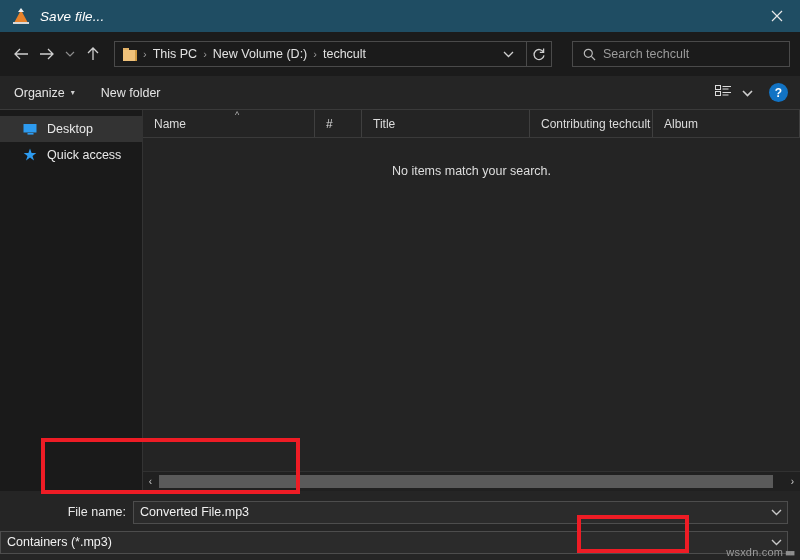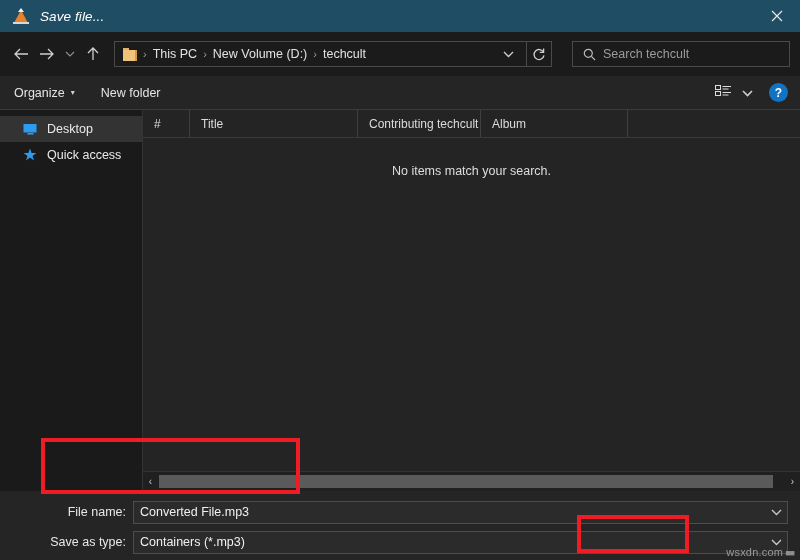--- a/index.html
+++ b/index.html
@@ -582,20 +582,24 @@
           <svg width="14" height="14" viewBox="0 0 14 14">
             <path d="M7 0.6 L8.6 5.1 L13.3 5.1 L9.5 7.9 L11 12.4 L7 9.6 L3 12.4 L4.5 7.9 L0.7 5.1 L5.4 5.1 Z" fill="currentColor"></path>
           </svg>
         </span>
         <span>Quick access</span>
       </div>
     </div>
 
     <div class="listpane">
       <div class="colheader">
+        <div class="col c-name">
+          <span>Name</span>
+          <span class="sortcaret">^</span>
+        </div>
         <div class="col c-num">
           <span>#</span>
         </div>
         <div class="col c-title">
           <span>Title</span>
         </div>
         <div class="col c-art">
           <span>Contributing techcult</span>
         </div>
         <div class="col c-alb">
@@ -623,21 +627,20 @@
       <div class="fcombo">
         <span class="fvalue">Converted File.mp3</span>
         <span class="fchev">
           <svg width="11" height="8" viewBox="0 0 11 8">
             <path d="M1 2 L5.5 6.5 L10 2" stroke="currentColor" stroke-width="1.4" fill="none"></path>
           </svg>
         </span>
       </div>
     </div>
     <div class="frow">
-      <div class="flabel">Save as type:</div>
       <div class="fcombo">
         <span class="fvalue">Containers (*.mp3)</span>
         <span class="fchev">
           <svg width="11" height="8" viewBox="0 0 11 8">
             <path d="M1 2 L5.5 6.5 L10 2" stroke="currentColor" stroke-width="1.4" fill="none"></path>
           </svg>
         </span>
       </div>
     </div>
   </div>

